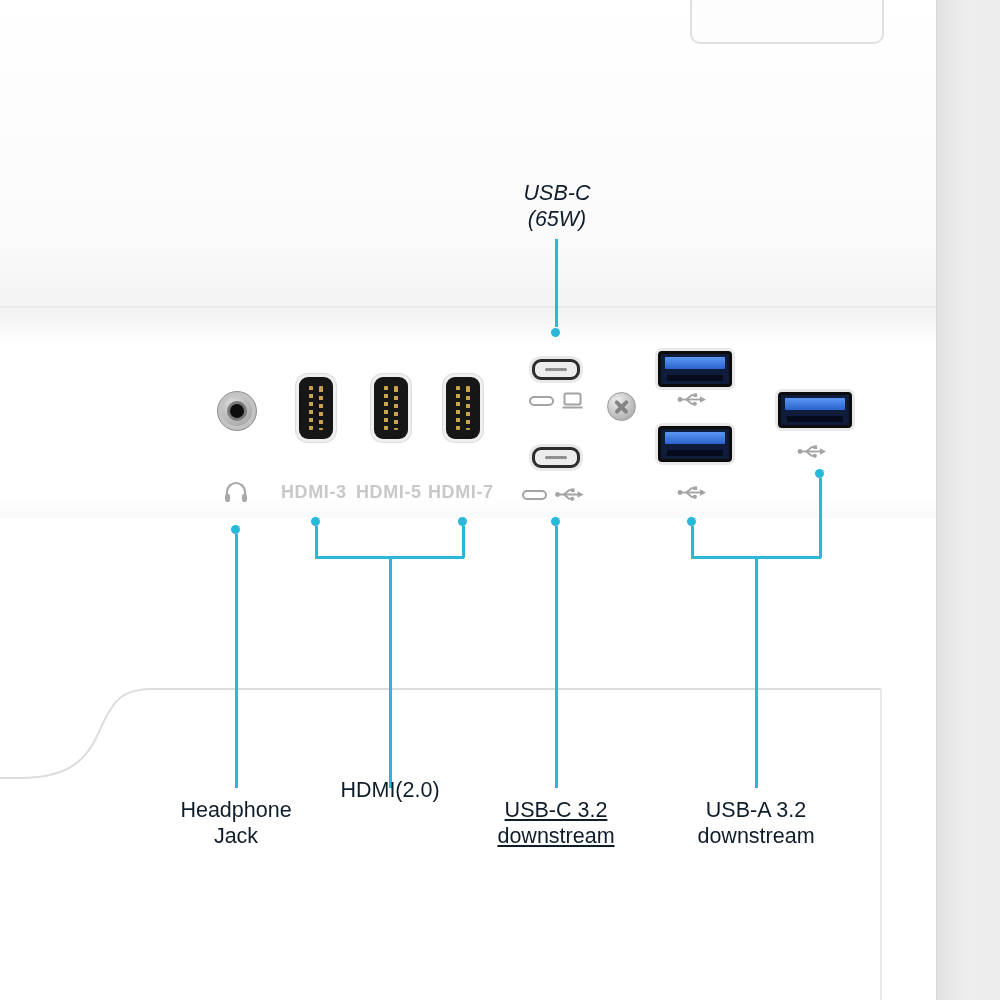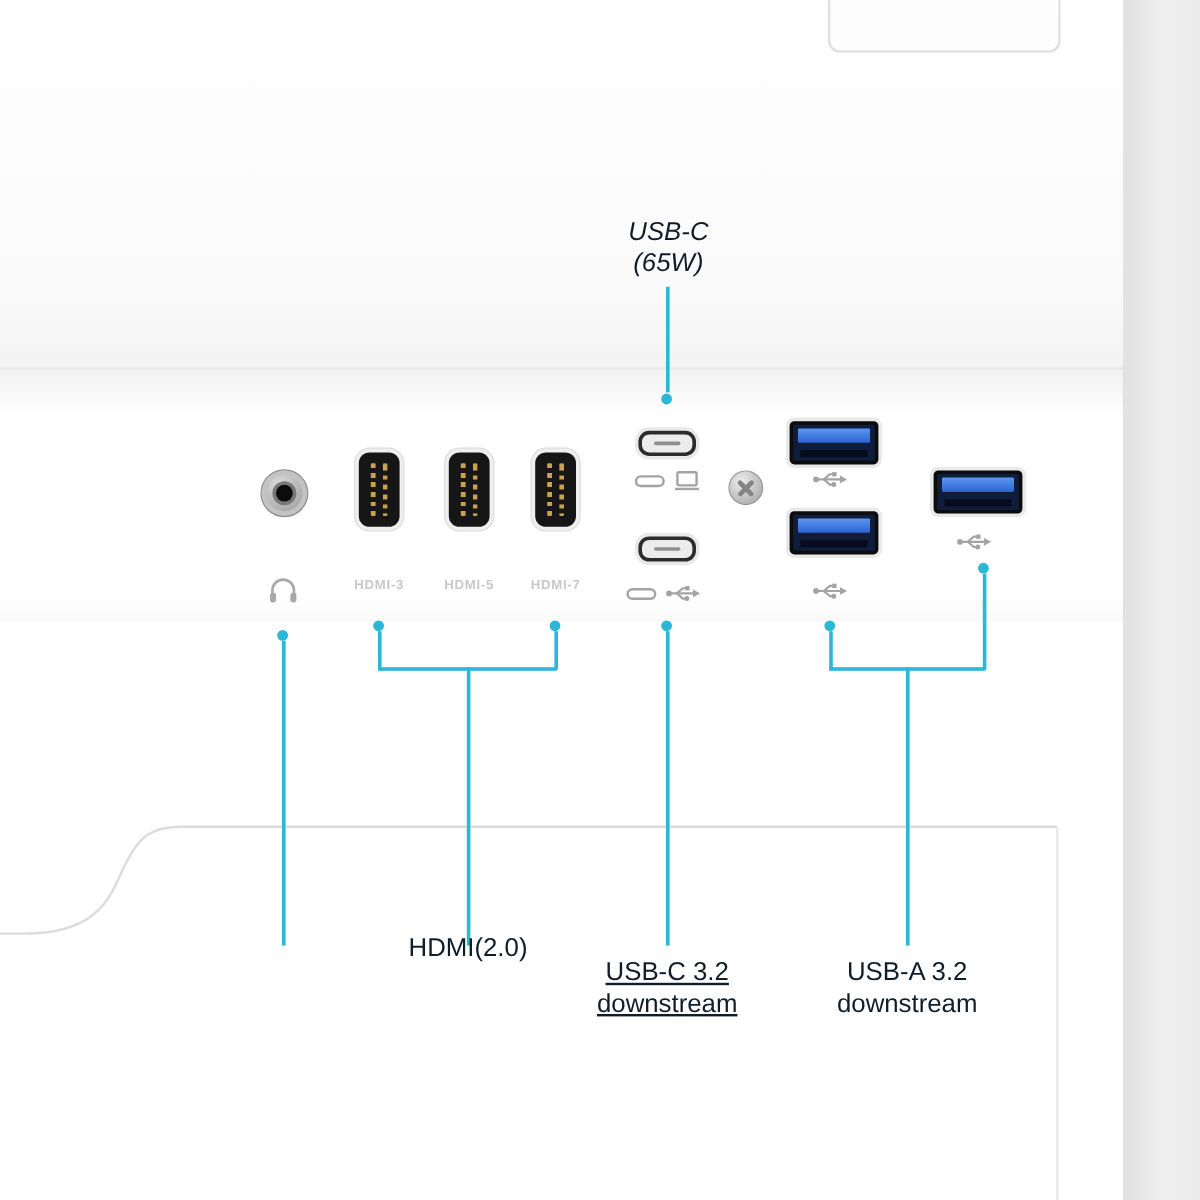--- a/index.html
+++ b/index.html
@@ -29,22 +29,22 @@
     background:radial-gradient(circle at 38% 32%, #dcdcdc, #a2a2a2 75%);
     border:1px solid #8f8f8f;box-shadow:inset 0 0 0 4px #c3c3c3;}
   .jack .hole{position:absolute;left:50%;top:50%;width:14px;height:14px;margin:-7px 0 0 -7px;
     border-radius:50%;background:#0c0c0c;box-shadow:0 0 0 3px #787878;}
   .hdmi{position:absolute;width:34px;height:62px;background:#161616;border-radius:9px;
     box-shadow:0 0 0 3px #efefef,0 0 0 4px #dcdcdc;}
   .hdmi .pincol{position:absolute;top:9px;bottom:9px;width:4px;border-radius:1px;
     background:repeating-linear-gradient(180deg,#c8a24d 0 4px,#161616 4px 8px);}
   .hdmi .pincol.c1{left:10px;}
   .hdmi .pincol.c2{left:20px;background-position:0 2px;}
-  .port-marking{position:absolute;width:70px;text-align:center;
-    color:var(--port-marking,#c8c8c8);font-size:11px;font-weight:700;letter-spacing:0.6px;}
+  .port-marking{position:absolute;width:70px;text-align:left;
+    color:var(--port-marking,#c8c8c8);font-size:18px;font-weight:700;letter-spacing:0.6px;}
   .usbc{position:absolute;width:42px;height:15px;background:#ececec;border:3px solid #2c2c2c;
     border-radius:9px;box-shadow:0 0 0 3px #e9e9e9;}
   .usbc::after{content:"";position:absolute;left:50%;top:50%;width:22px;height:3px;
     margin:-1.5px 0 0 -11px;background:#8f8f8f;border-radius:2px;}
   .screw{position:absolute;left:607px;top:392px;width:27px;height:27px;border-radius:50%;
     background:radial-gradient(circle at 35% 30%, #ededed, #b0b0b0 78%);border:1px solid #989898;}
   .screw i{position:absolute;left:50%;top:50%;width:17px;height:3.5px;margin:-1.75px 0 0 -8.5px;
     background:#848484;border-radius:2px;display:block;}
   .screw i.c1{transform:rotate(45deg);}
   .screw i.c2{transform:rotate(-45deg);}
@@ -167,20 +167,24 @@
 
   <div class="callout-label" style="left:557px;top:180px;font-style:italic;">
     <div>USB-C</div>
     <div>(65W)</div>
   </div>
   <div class="vline" style="left:555px;top:239px;height:88px;"></div>
   <div class="dot" style="left:551px;top:328px;"></div>
 
   <div class="dot" style="left:231px;top:525px;"></div>
   <div class="vline" style="left:235px;top:534px;height:254px;"></div>
+  <div class="callout-label" style="left:236px;top:797px;">
+    <div>Headphone</div>
+    <div>Jack</div>
+  </div>
 
   <div class="dot" style="left:311px;top:517px;"></div>
   <div class="dot" style="left:458px;top:517px;"></div>
   <div class="vline" style="left:315px;top:526px;height:32px;"></div>
   <div class="vline" style="left:462px;top:526px;height:32px;"></div>
   <div class="hline" style="left:315px;top:556px;width:149px;"></div>
   <div class="vline" style="left:389px;top:556px;height:232px;"></div>
   <div class="callout-label" style="left:390px;top:777px;">
     <div>HDMI(2.0)</div>
   </div>

